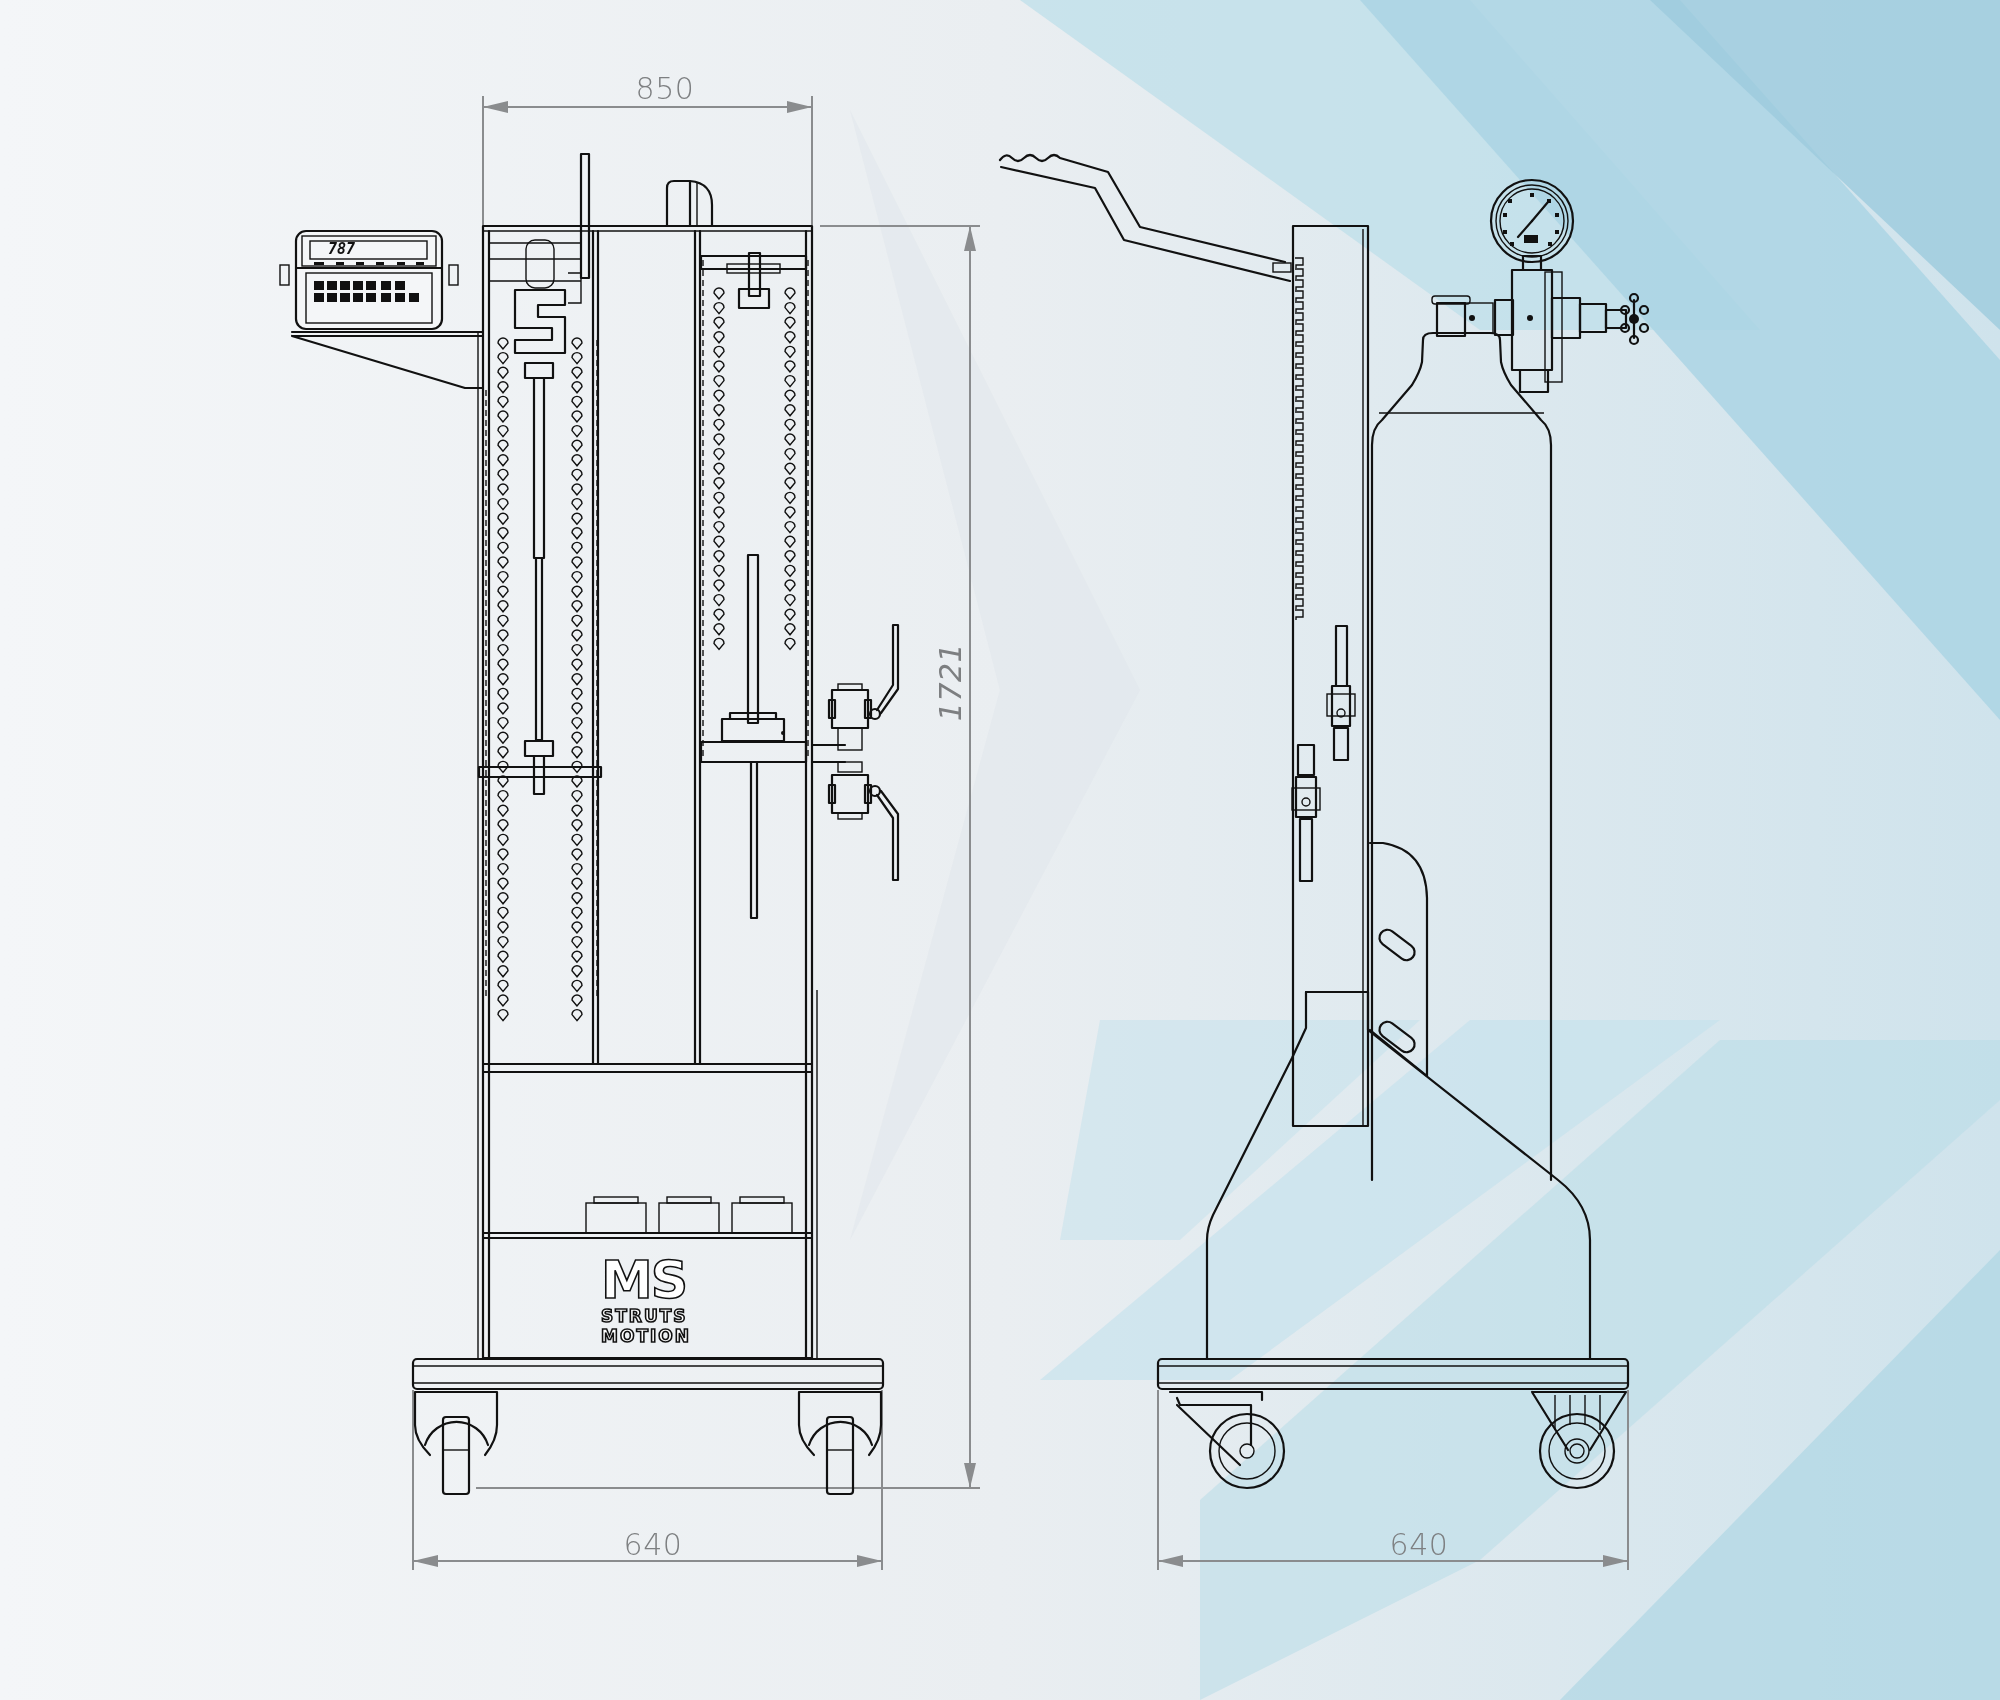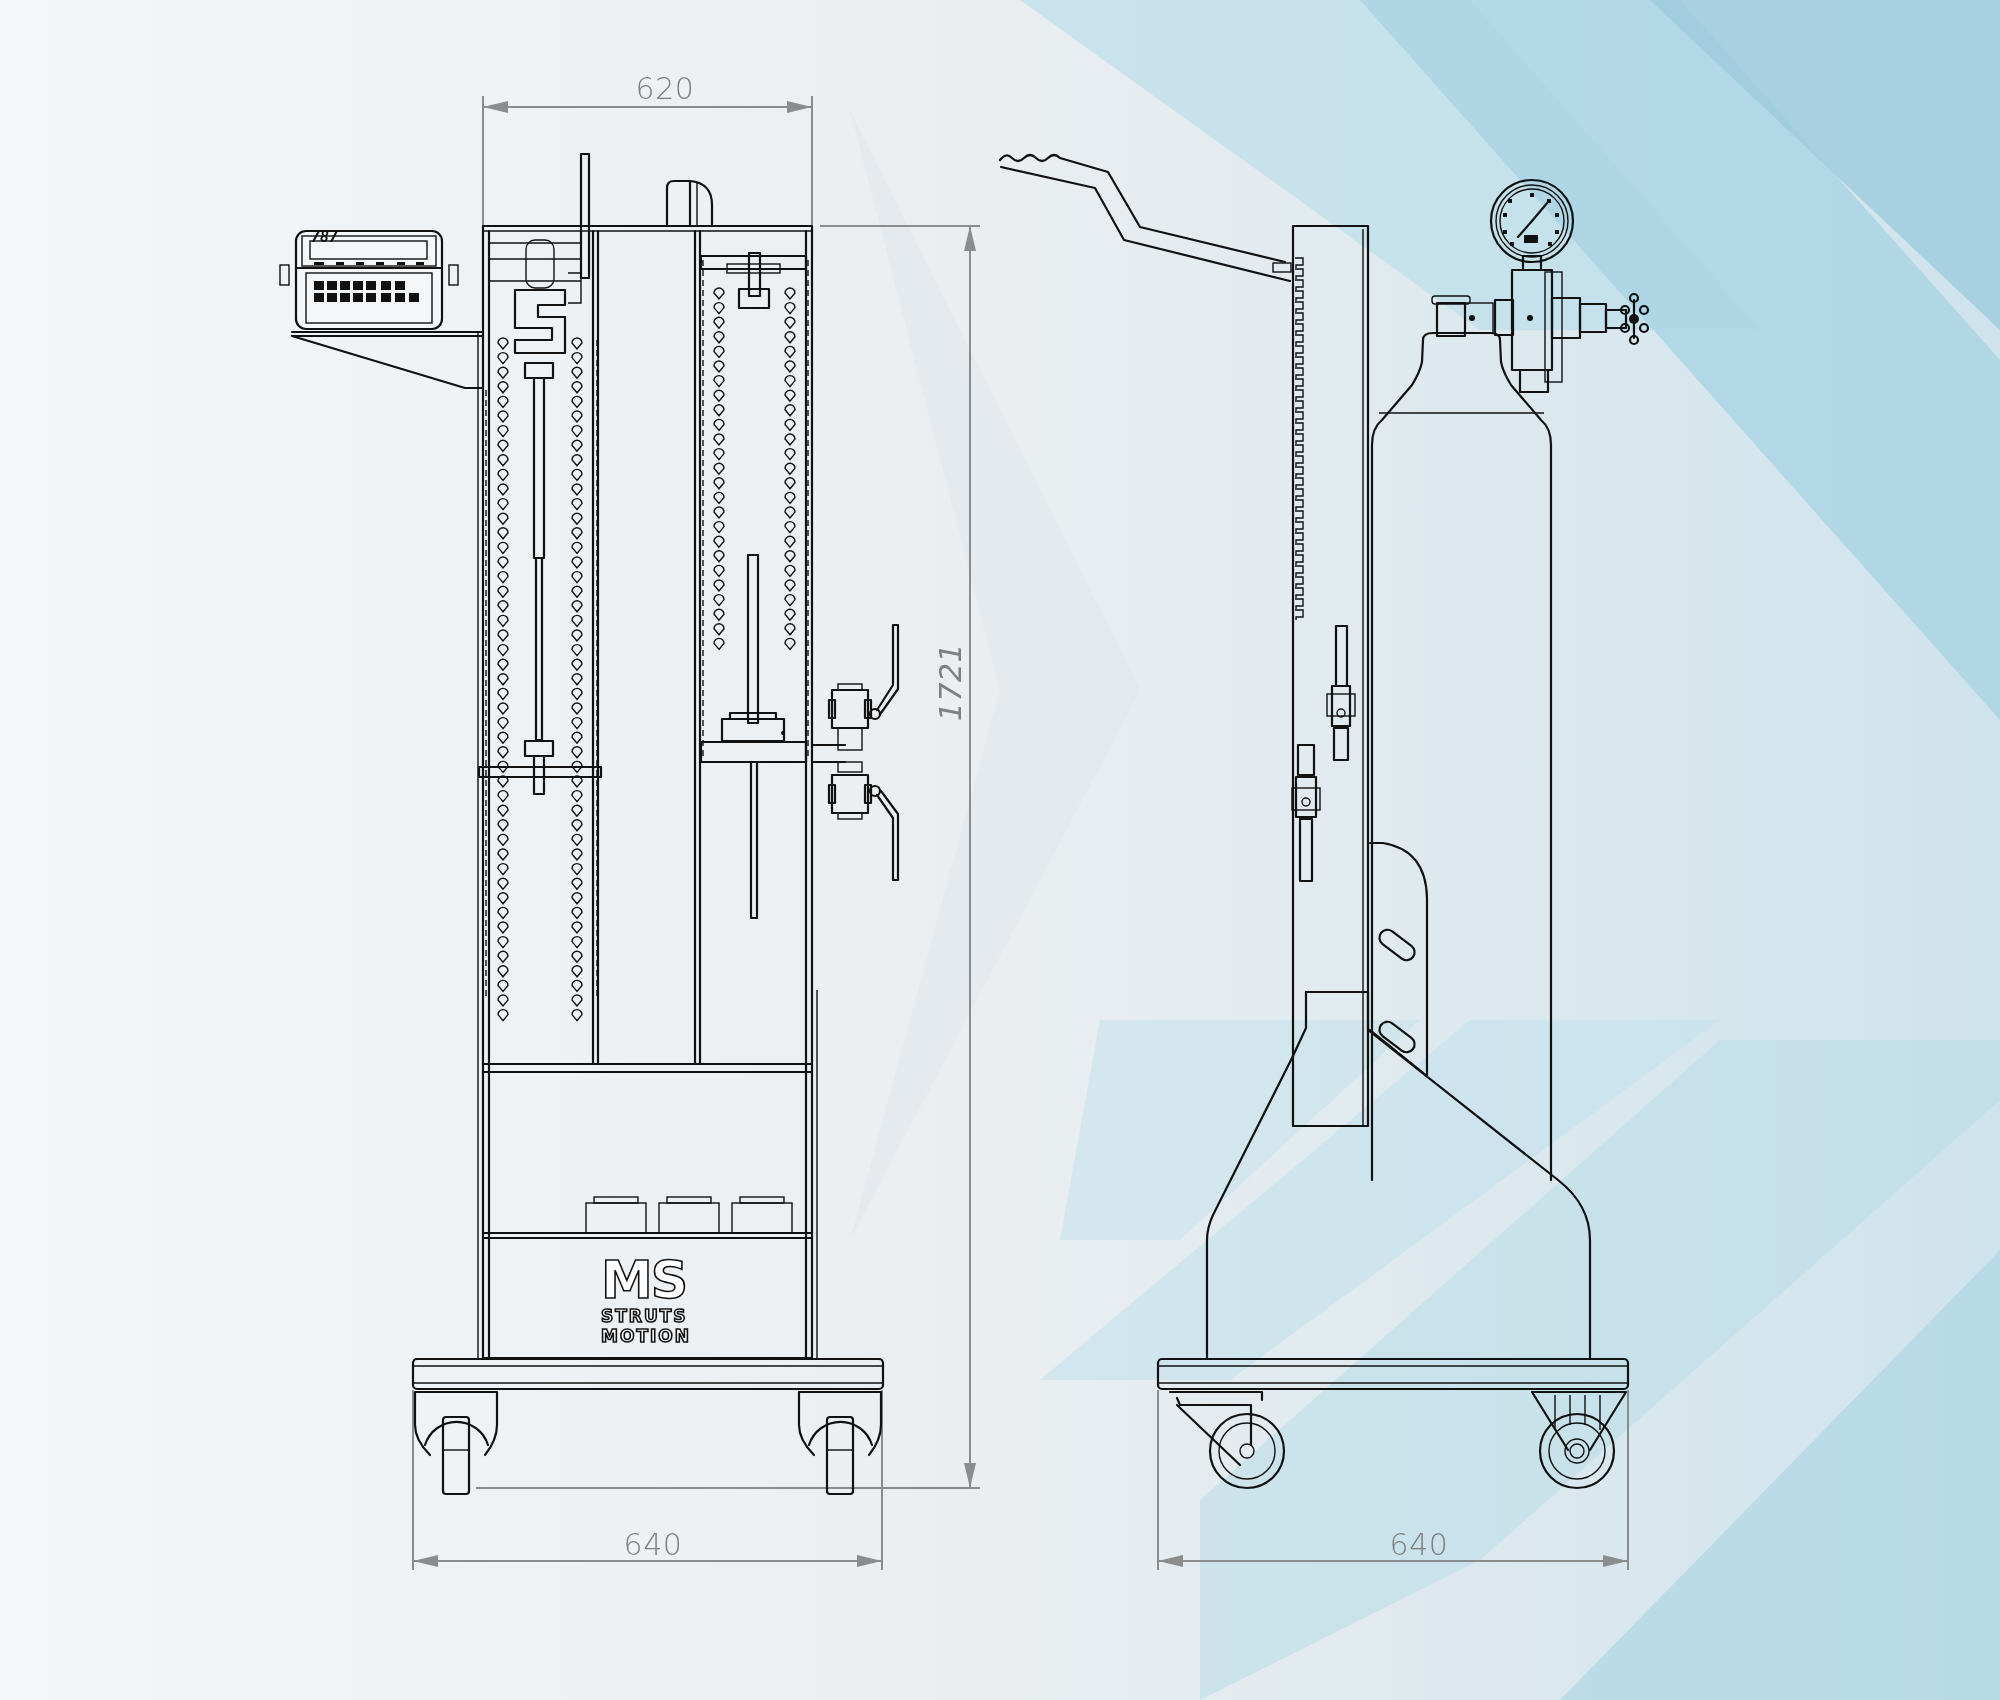--- a/index.html
+++ b/index.html
@@ -531,24 +531,24 @@
       <circle class="kt" cx="1577" cy="1451" r="12"></circle>
       <circle class="kt" cx="1577" cy="1451" r="7"></circle>
       <line class="kt" x1="1555" y1="1395" x2="1555" y2="1430"></line>
       <line class="kt" x1="1570" y1="1395" x2="1570" y2="1425"></line>
       <line class="kt" x1="1585" y1="1395" x2="1585" y2="1425"></line>
       <line class="kt" x1="1600" y1="1395" x2="1600" y2="1430"></line>
     </g>
   </g>
 </svg>
 
-<div class="dim-label" style="left:665px; top:88px;">620</div>
+<div class="dim-label" style="left:665px; top:88px;">850</div>
 <div class="dim-label vertical" style="left:950px; top:682px;">1721</div>
 <div class="dim-label" style="left:653px; top:1544px;">640</div>
 <div class="dim-label" style="left:1419px; top:1544px;">640</div>
 
-<div class="lcd" style="left:311px; top:228px;">787</div>
+<div class="lcd" style="left:311px; top:240px;padding-left:17px;">787</div>
 
 <div class="brand" style="left:646px; top:1254px;">
   <div class="mono">MS</div>
   <div class="word">STRUTS</div>
   <div class="word">MOTION</div>
 </div>
 
 </body></html>

